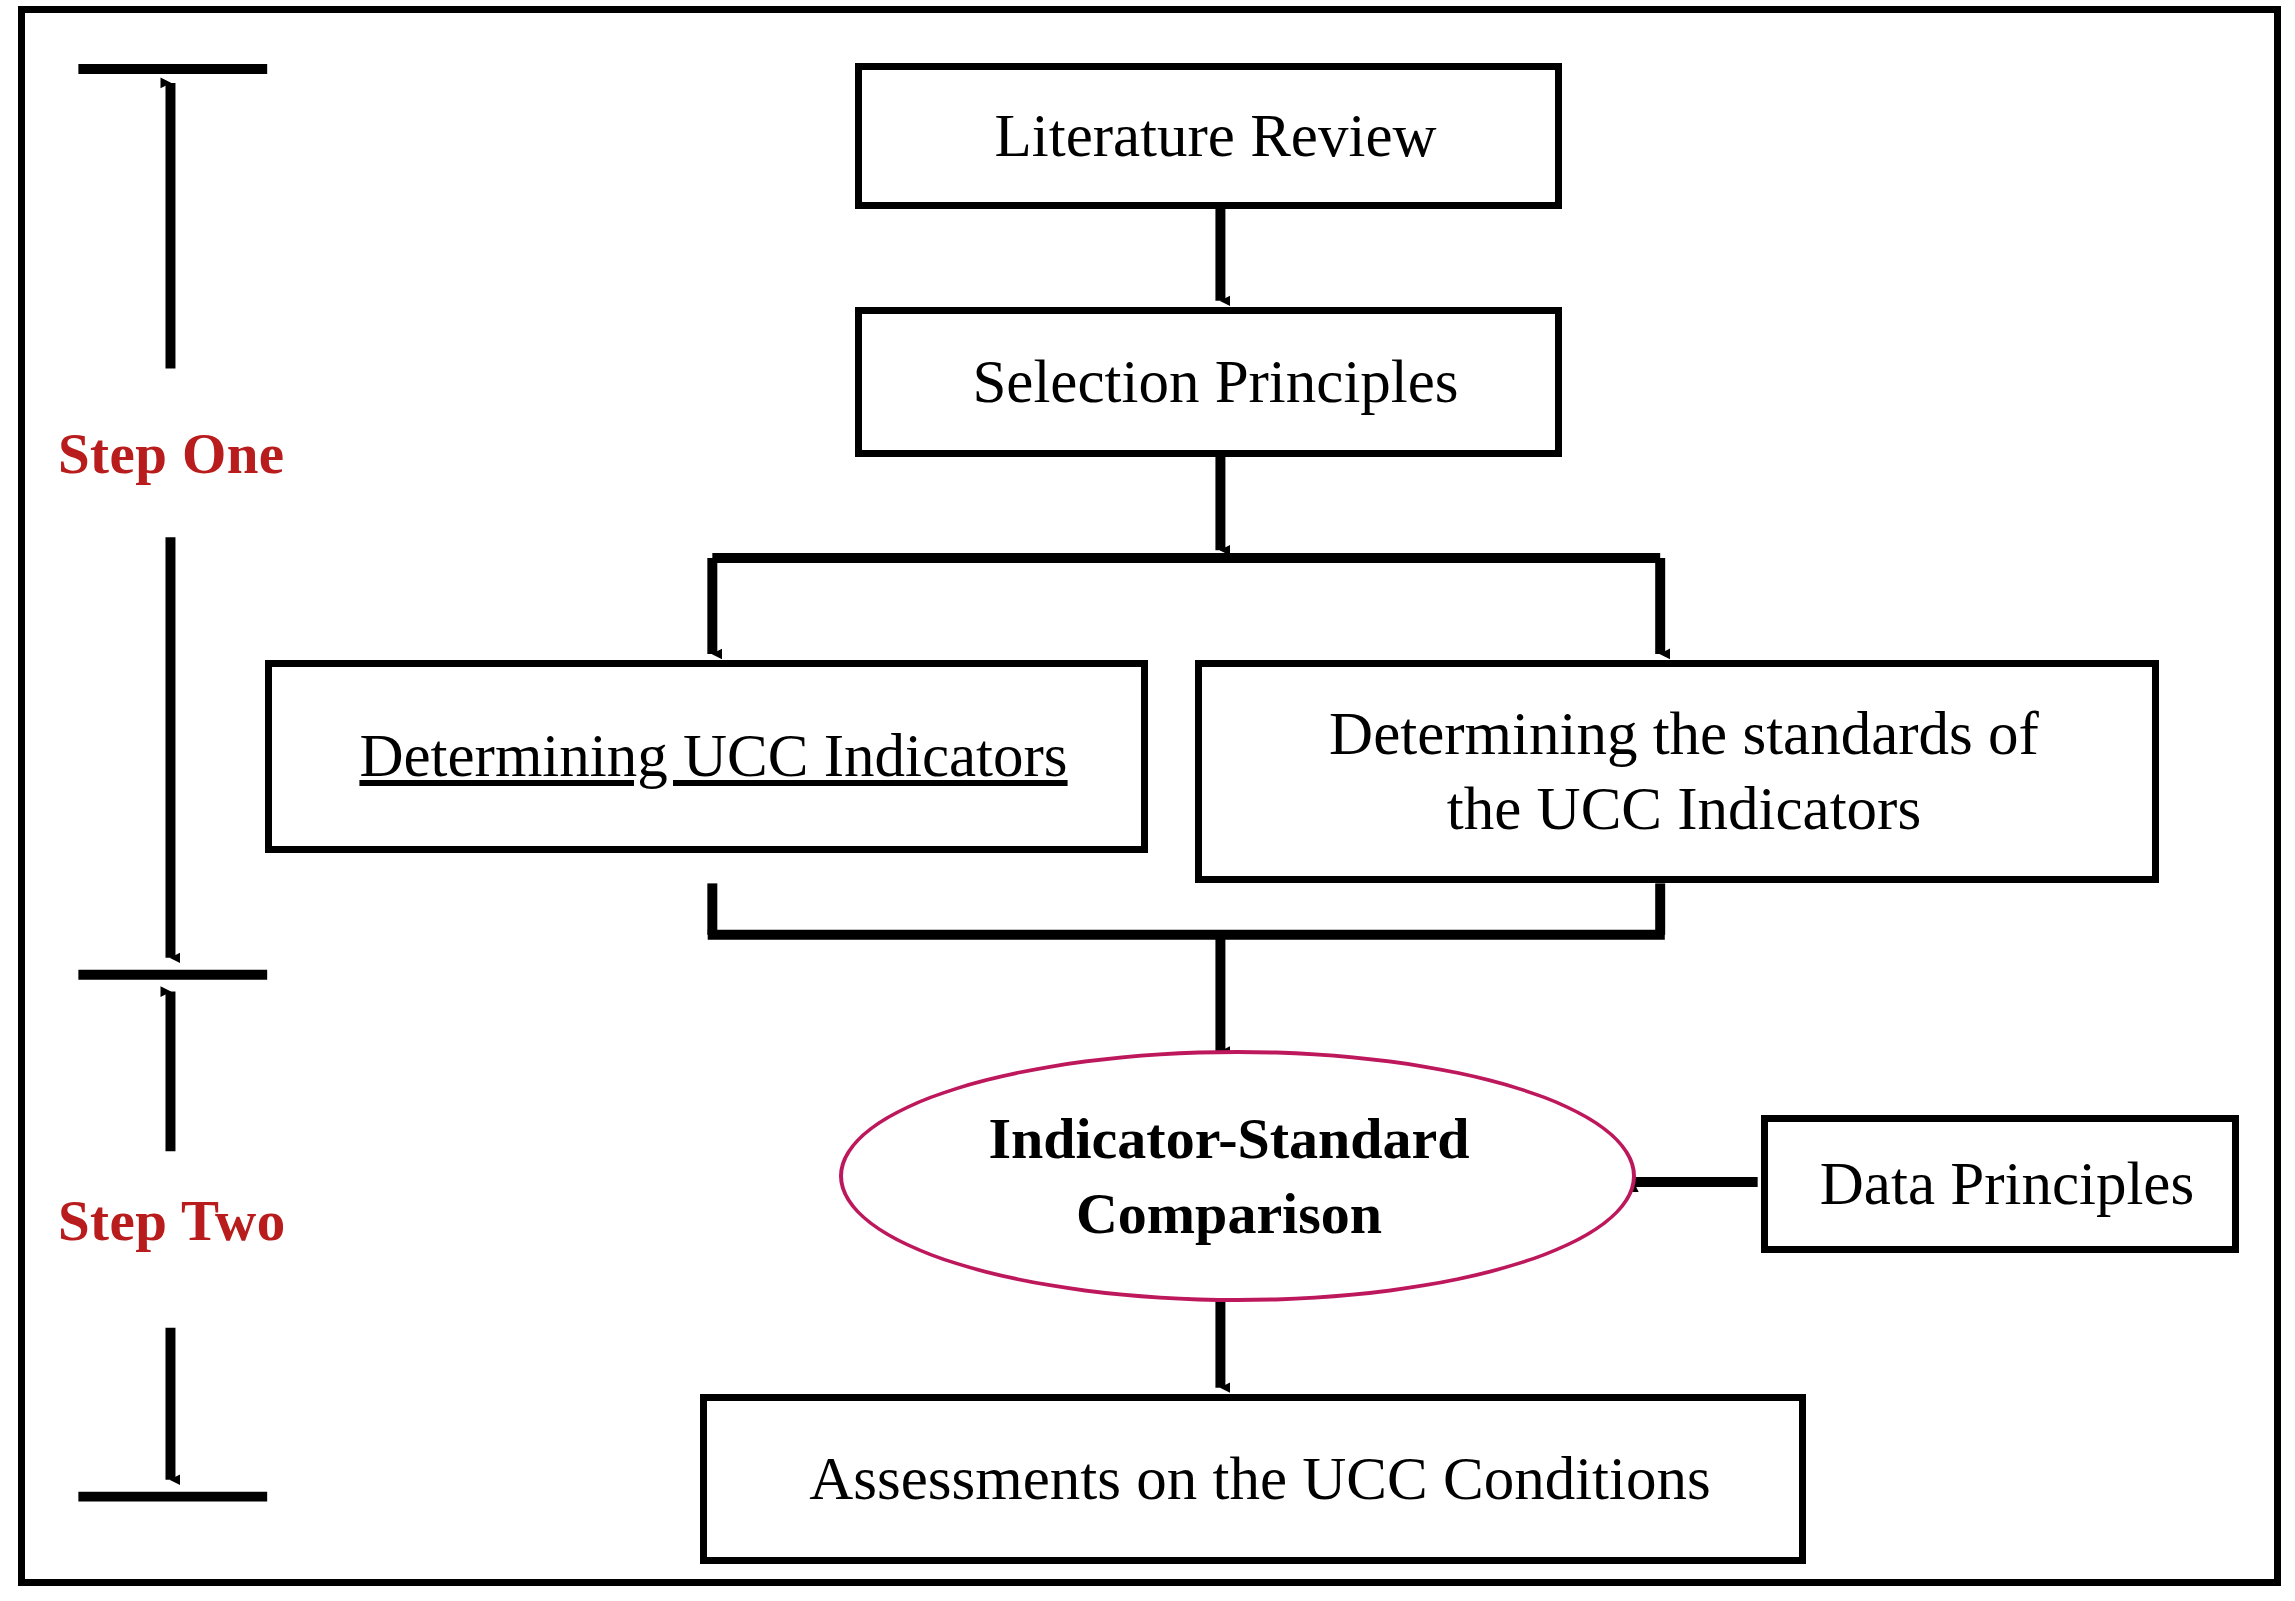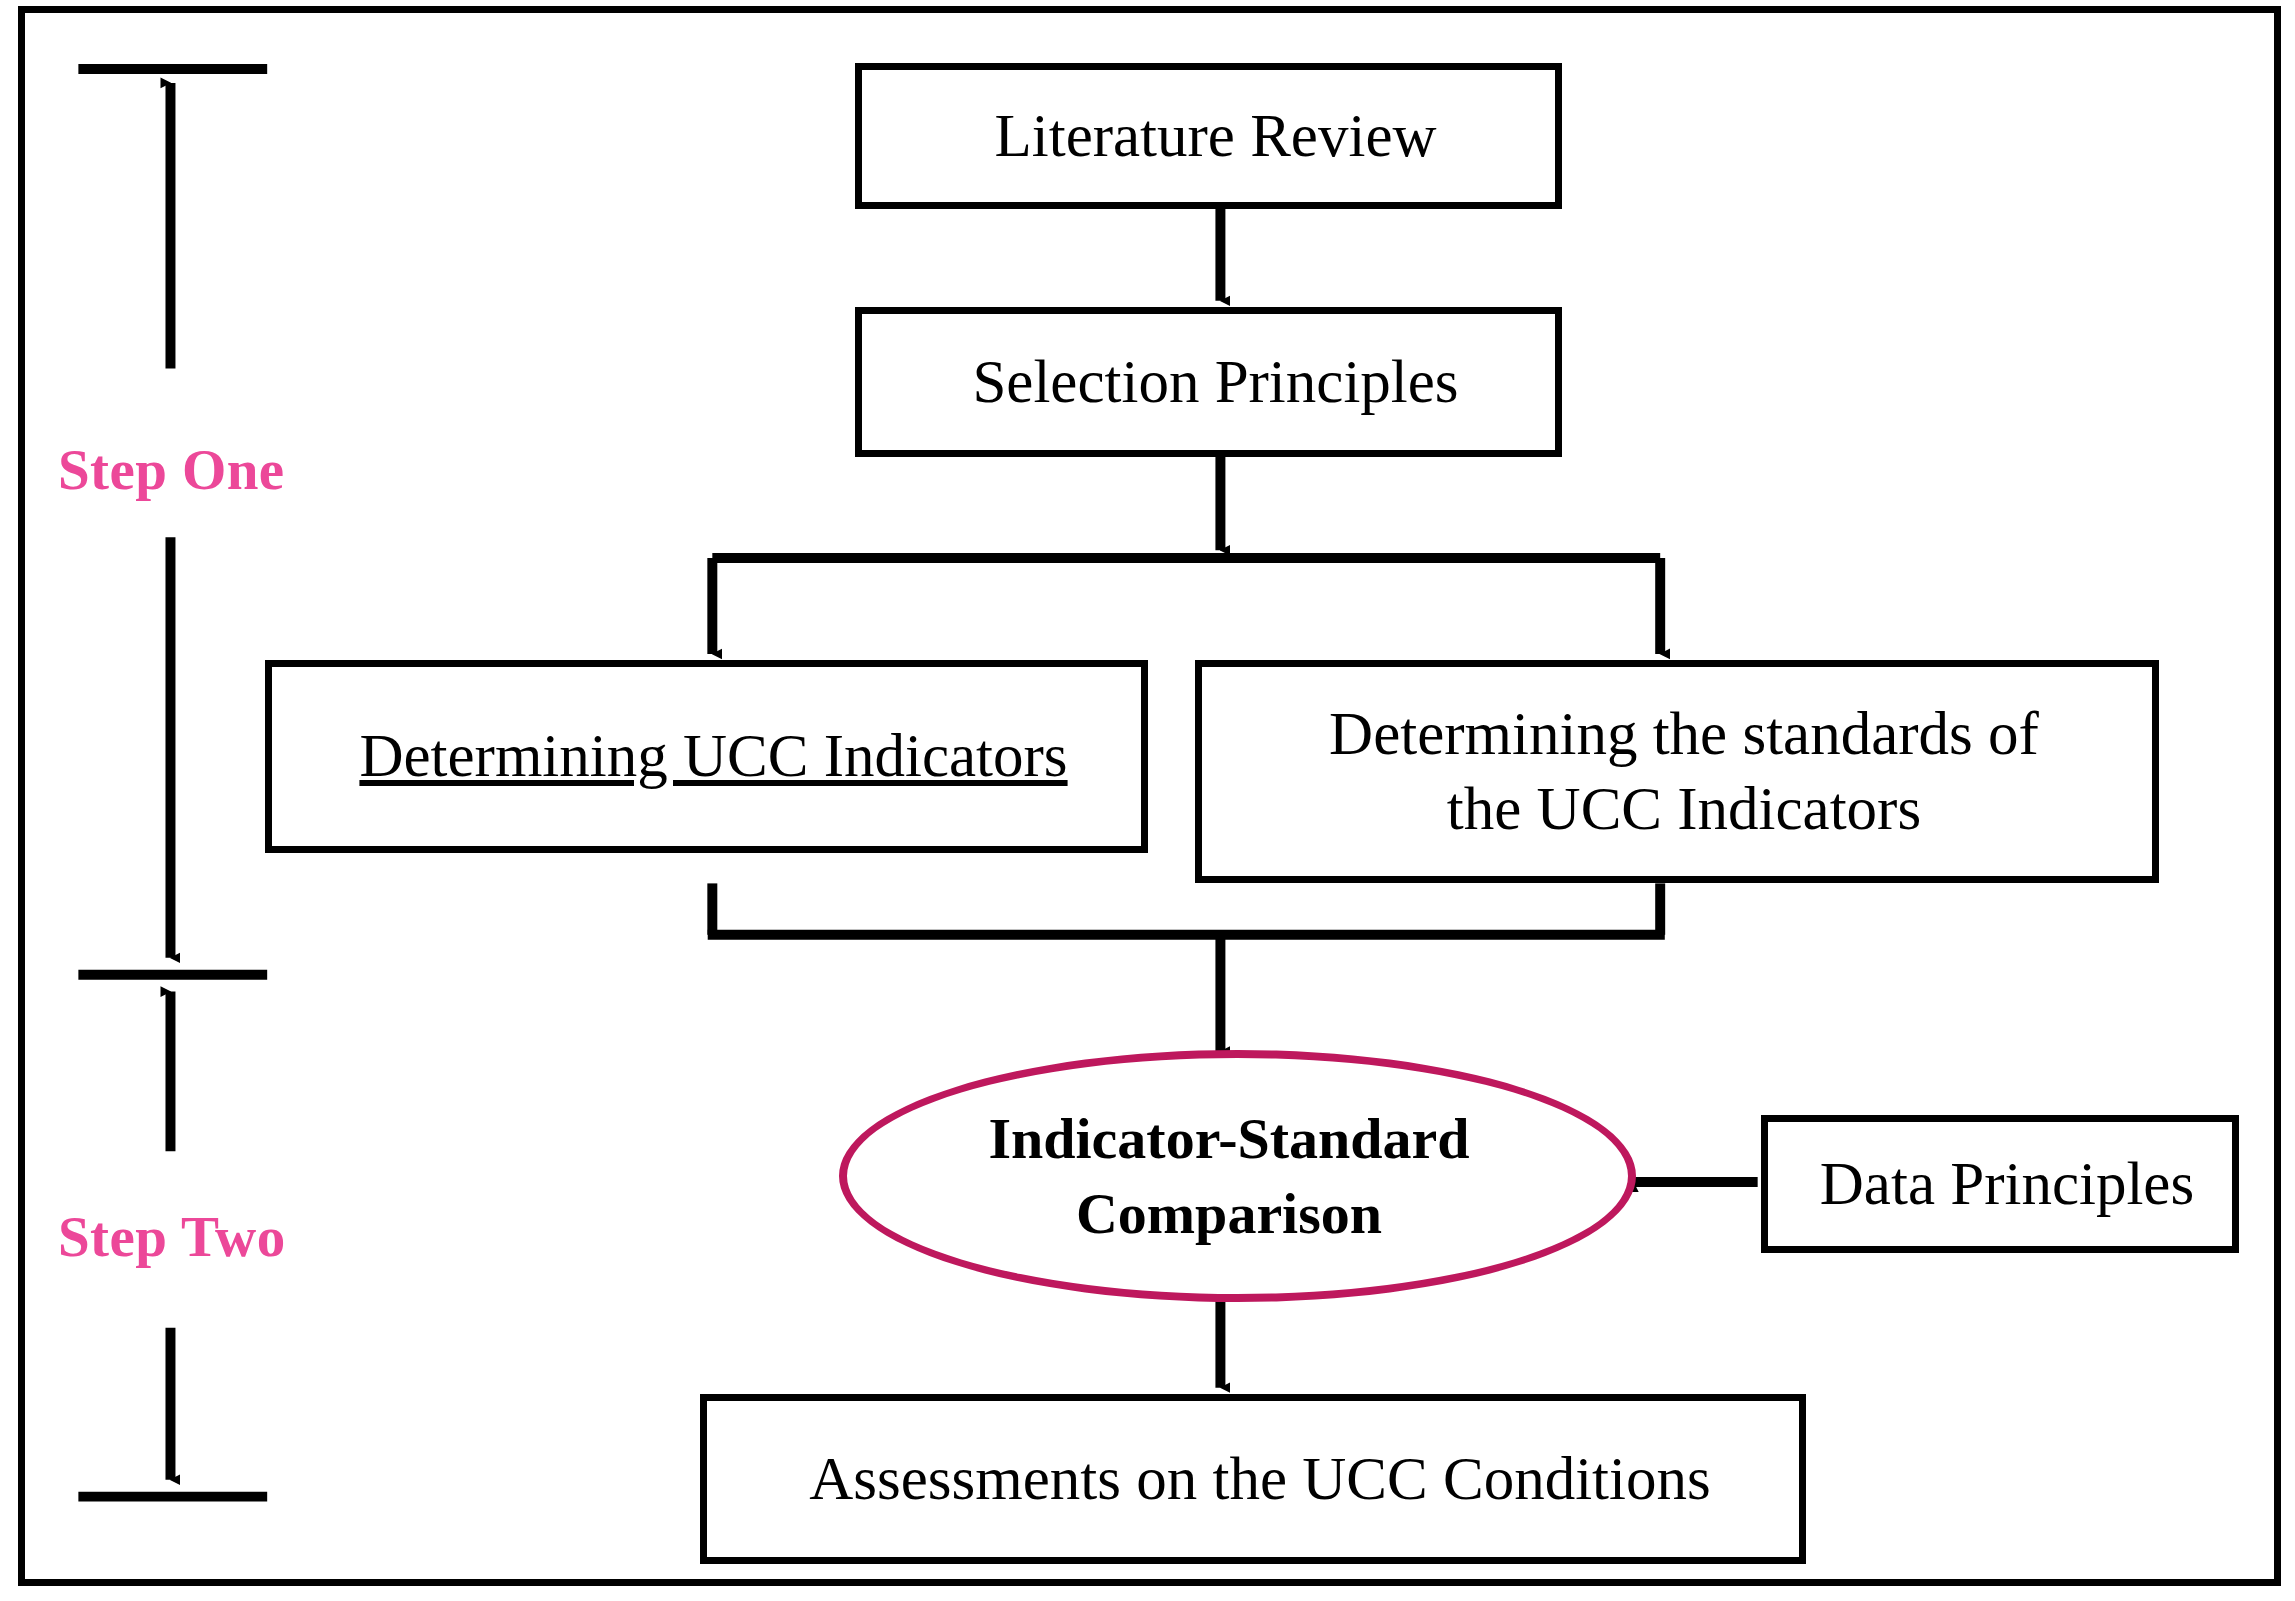--- a/index.html
+++ b/index.html
@@ -52,43 +52,42 @@
   .node-box .box-label {
     display: block;
     padding: 0 14px;
     white-space: pre-line;
   }
   
   .node-ellipse {
     position: absolute;
     box-sizing: border-box;
     background: #ffffff;
-    border: 8px solid #be185d;
+    border: 4px solid #be185d;
     border-radius: 50%;
     display: flex;
     align-items: center;
     justify-content: center;
     text-align: center;
     color: #000000;
     font-weight: bold;
     line-height: 1.30;
   }
   .node-ellipse .box-label {
     display: block;
     white-space: pre-line;
     padding-right: 17px;
   }
   
   .step-label {
     position: absolute;
     font-weight: bold;
-    color: #ec4899;
+    color: #b91c1c;
     white-space: nowrap;
     letter-spacing: 0.4px;
-    margin-top: 16px;
   }
 </style>
 </head>
 <body>
 
 <div id="canvas">
 
   <div id="page-frame"></div>
 
   <svg id="wires" viewBox="0 0 2990 2086">

